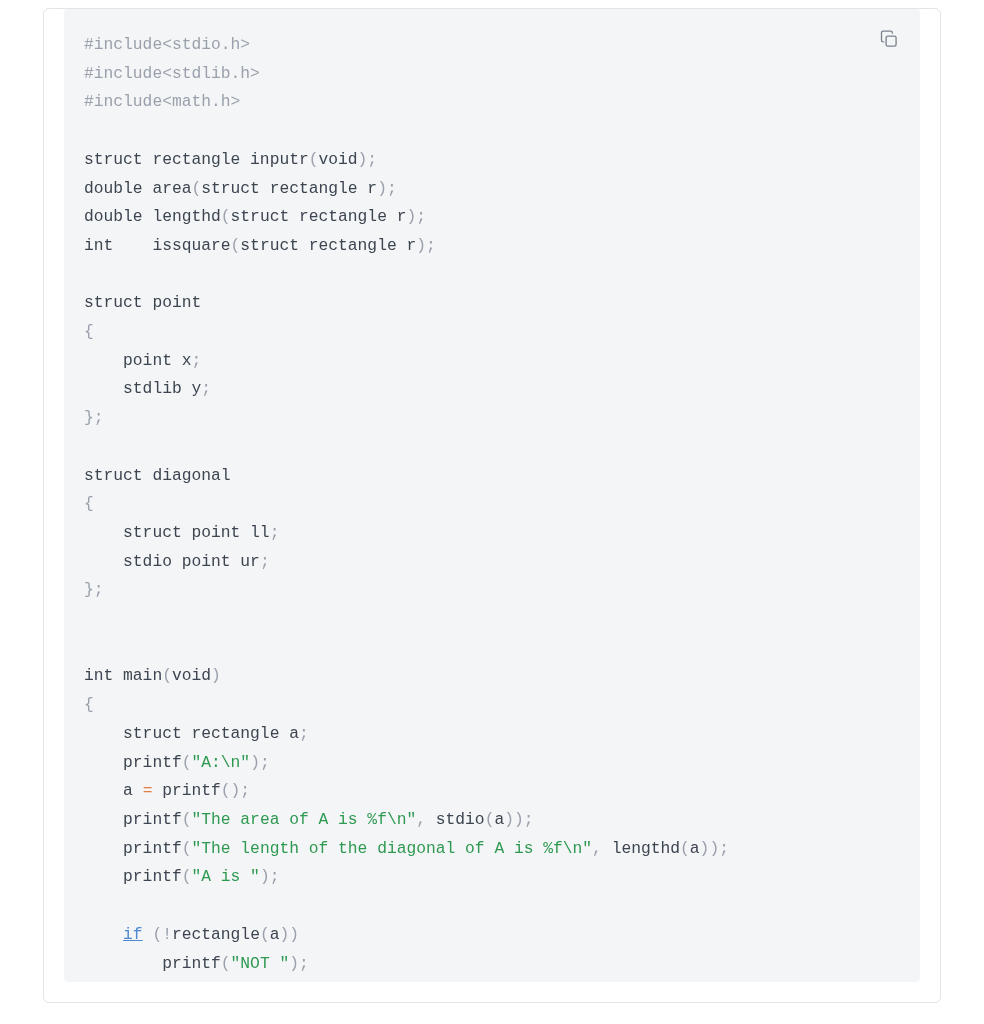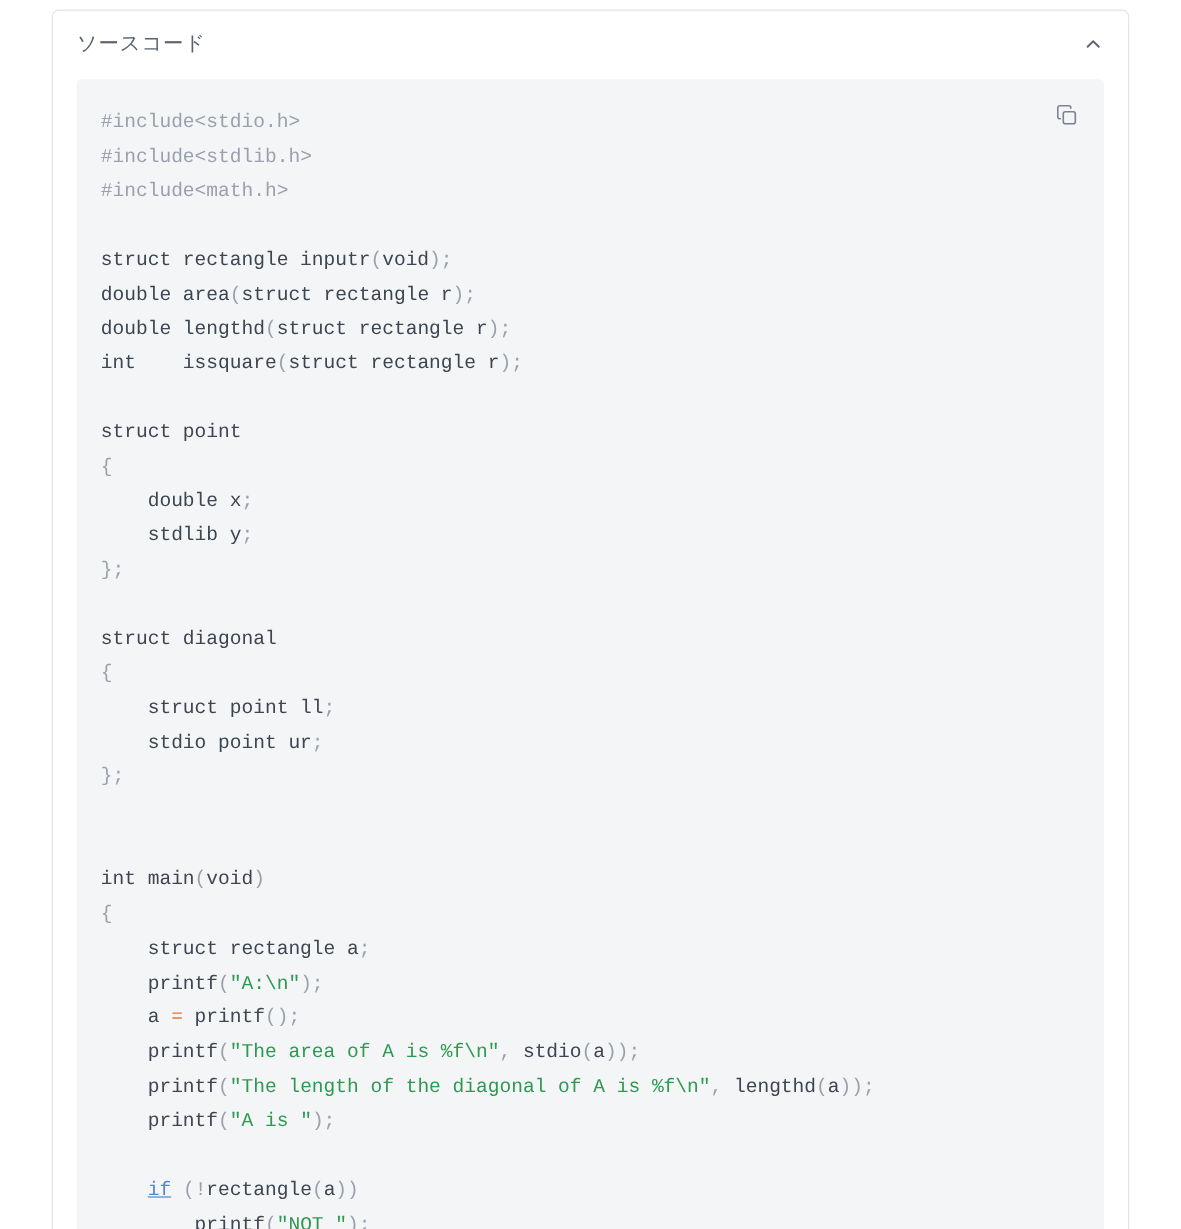--- a/index.html
+++ b/index.html
@@ -67,28 +67,20 @@
   .cm{color:var(--italic-comment);}
   .pn{color:var(--paren);}
   .kw{color:var(--keyword);text-decoration:underline;}
   .st{color:var(--string);}
   .op{color:var(--op);}
 </style>
 </head>
 <body>
 
 <div class="card">
-  <div class="card-header">
-    <div class="card-title">ソースコード</div>
-    <span class="chevron">
-      <svg width="16" height="16" viewBox="0 0 24 24" fill="none" stroke="currentColor" stroke-width="2.4" stroke-linecap="round" stroke-linejoin="round">
-          <polyline points="5 15 12 8 19 15"></polyline>
-        </svg>
-    </span>
-  </div>
 
   <div class="code-block">
     <button class="copy-btn">
       <span>
         <svg width="20" height="20" viewBox="0 0 24 24" fill="none" stroke="currentColor" stroke-width="1.6" stroke-linecap="round" stroke-linejoin="round">
           <rect x="8.5" y="8.5" width="12" height="12" rx="2"></rect>
           <path d="M5.5 15.5H5a2 2 0 0 1-2-2v-9a2 2 0 0 1 2-2h9a2 2 0 0 1 2 2v.5"></path>
         </svg>
       </span>
     </button>
@@ -97,21 +89,21 @@
 <span class="cm"><span>#include</span><span>&lt;stdlib.h&gt;</span></span>
 <span class="cm"><span>#include</span><span>&lt;math.h&gt;</span></span>
 
 <span>struct rectangle inputr</span><span class="pn">(</span><span>void</span><span class="pn">);</span>
 <span>double area</span><span class="pn">(</span><span>struct rectangle r</span><span class="pn">);</span>
 <span>double lengthd</span><span class="pn">(</span><span>struct rectangle r</span><span class="pn">);</span>
 <span>int    issquare</span><span class="pn">(</span><span>struct rectangle r</span><span class="pn">);</span>
 
 <span>struct point</span>
 <span class="pn">{</span>
-<span>    double x</span><span class="pn">;</span>
+<span>    point x</span><span class="pn">;</span>
 <span>    stdlib y</span><span class="pn">;</span>
 <span class="pn">};</span>
 
 <span>struct diagonal</span>
 <span class="pn">{</span>
 <span>    struct point ll</span><span class="pn">;</span>
 <span>    stdio point ur</span><span class="pn">;</span>
 <span class="pn">};</span>
 
 

